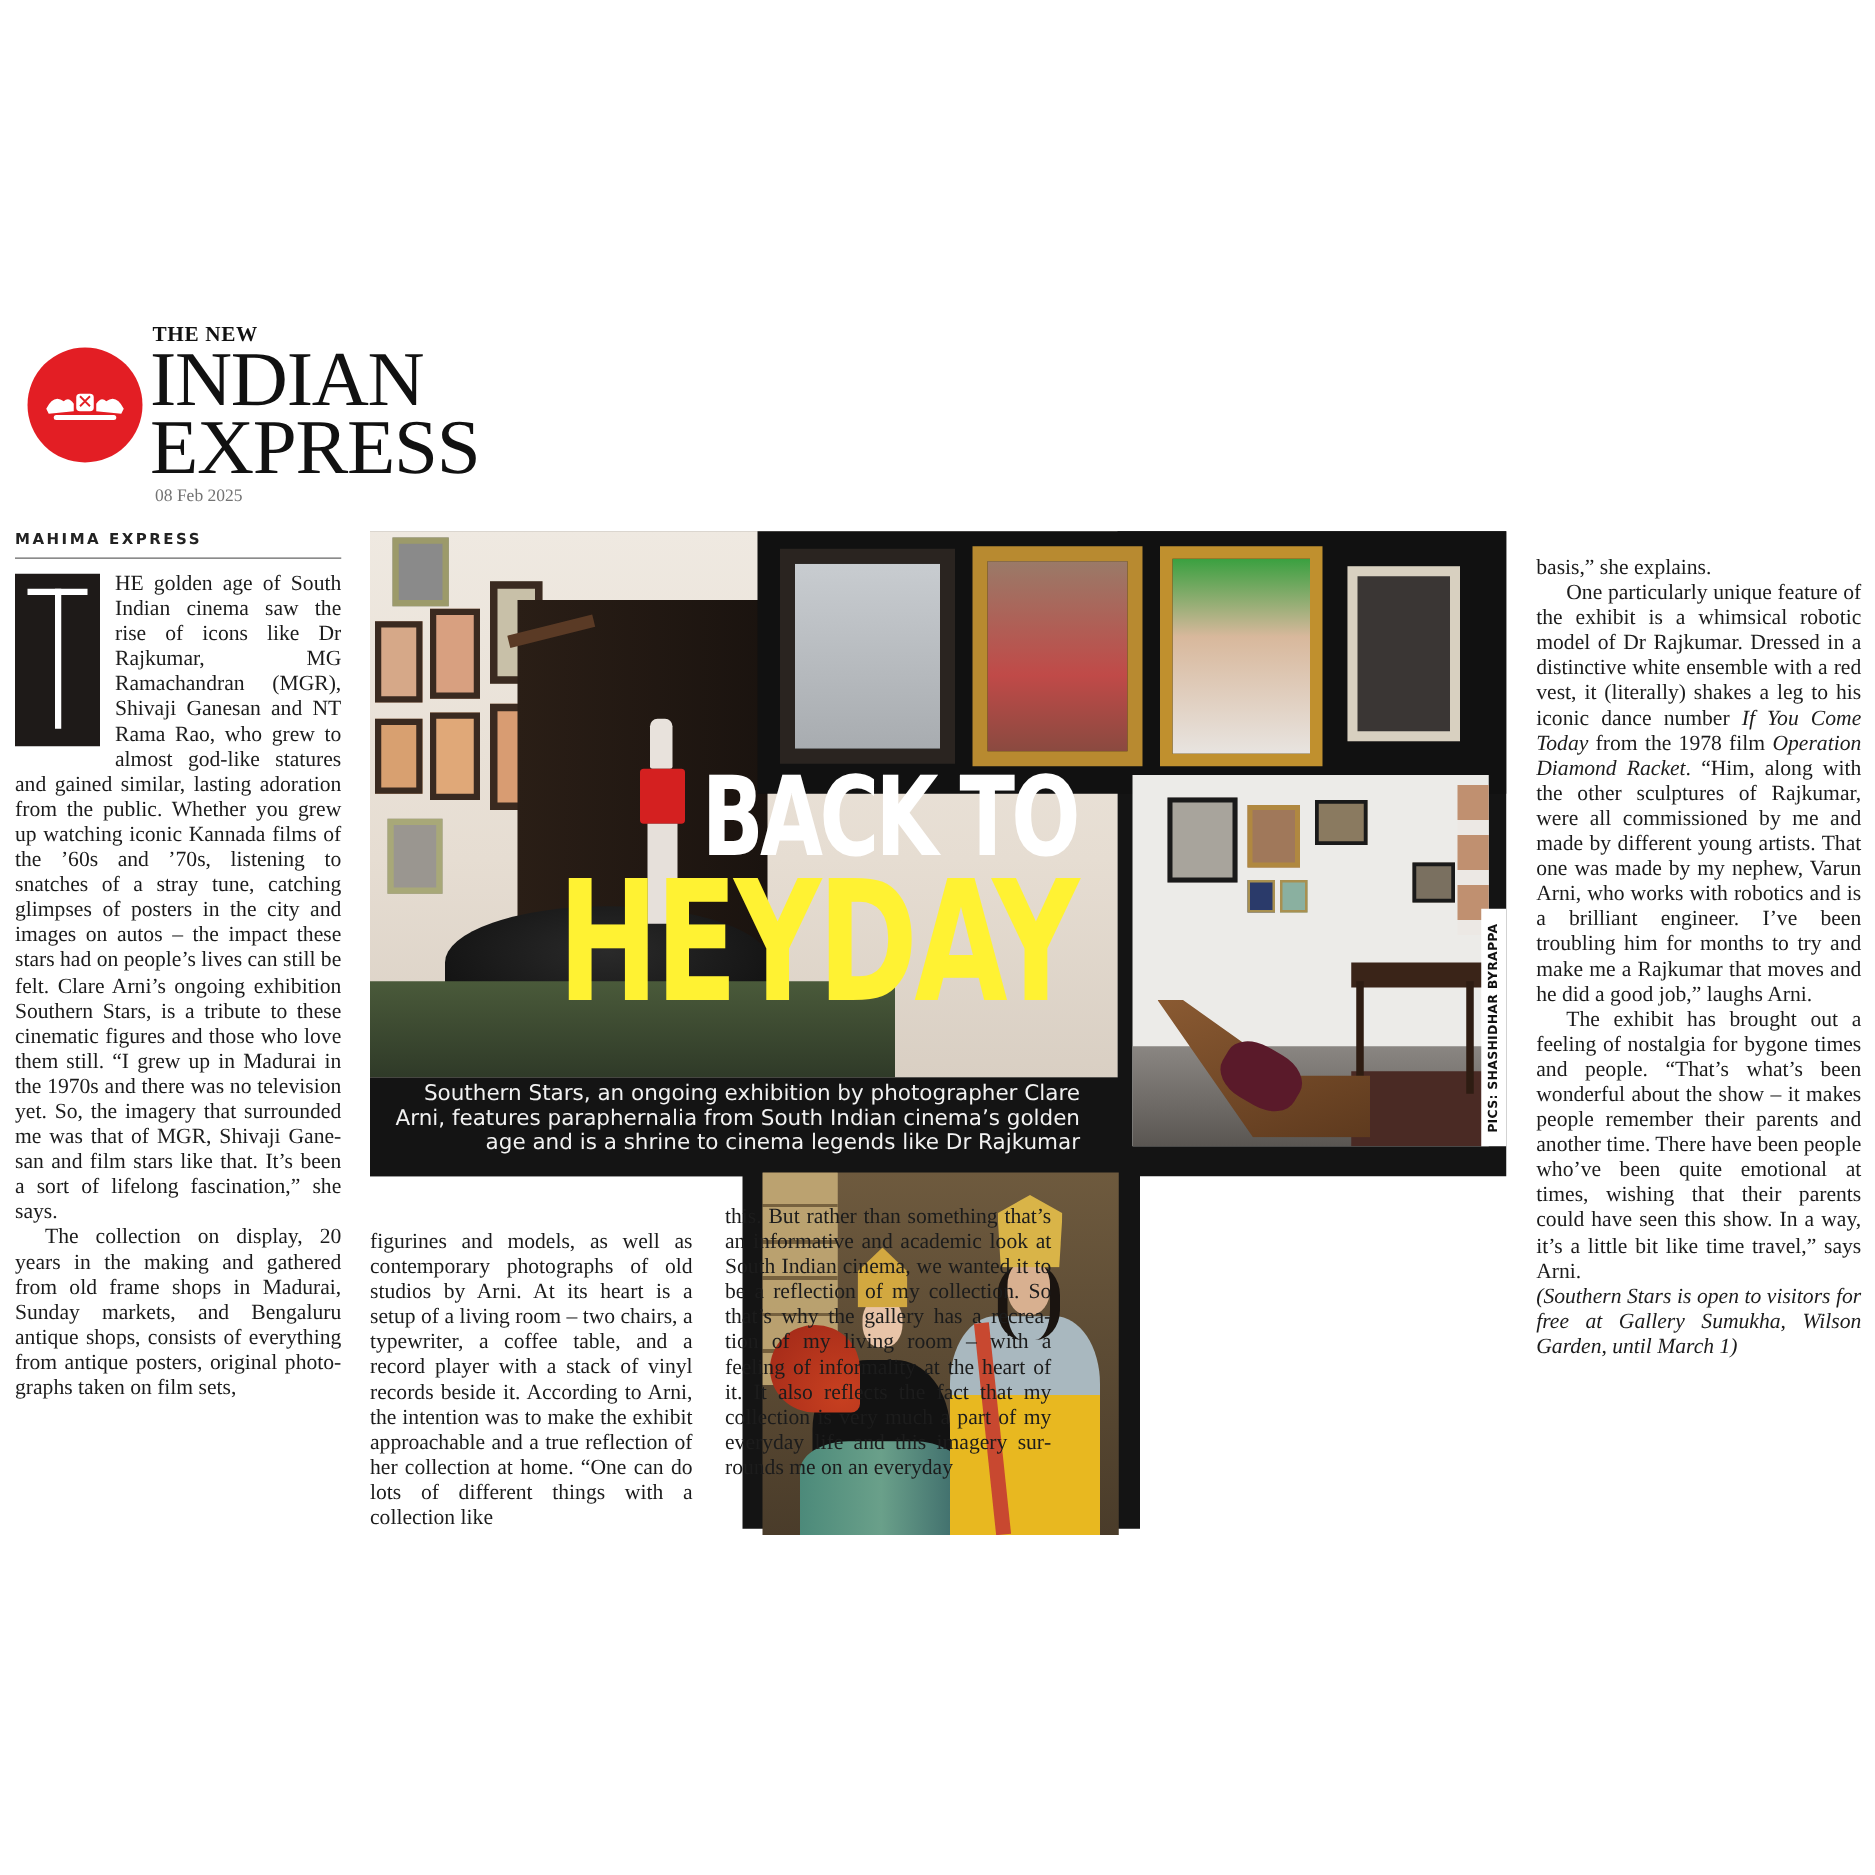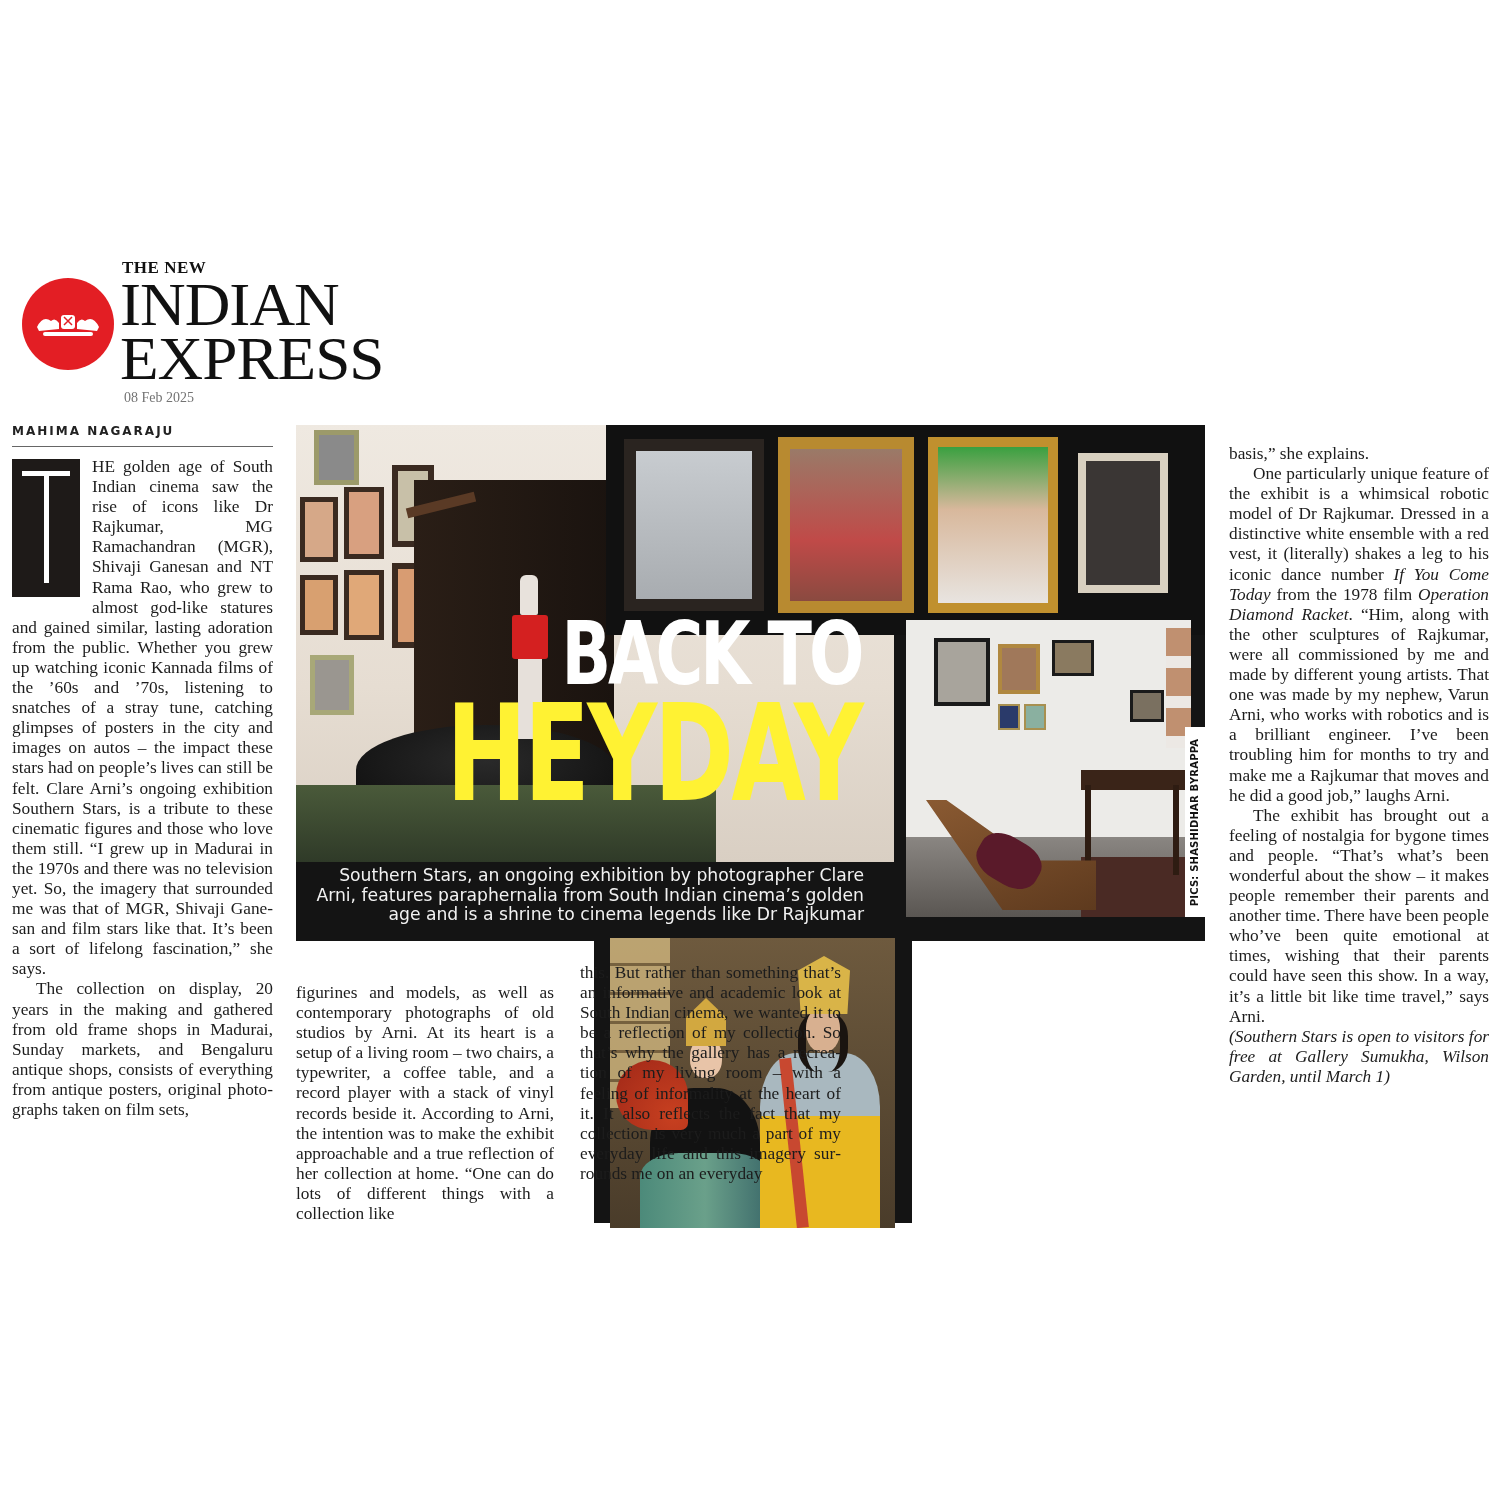--- a/index.html
+++ b/index.html
@@ -126,21 +126,21 @@
     <rect x="28" y="6" width="14" height="14" rx="3" fill="#fff"></rect>
     <path d="M31 8 L35 12 L39 8 M31 16 L35 12 L39 16" stroke="#e31e24" stroke-width="1.5" fill="none"></path>
     <rect x="10" y="23" width="50" height="4" rx="2" fill="#fff"></rect>
   </svg>
 </div>
 <div class="mast-small">THE NEW</div>
 <div class="mast-big mast-indian">INDIAN</div>
 <div class="mast-big mast-express">EXPRESS</div>
 <div class="mast-date">08 Feb 2025</div>
 
-<div class="byline">MAHIMA NAGARAJU</div>
+<div class="byline">MAHIMA EXPRESS</div>
 
 <div class="col col1">
   <div class="dropcap">
     <div class="dropcap-bar-h"></div>
     <div class="dropcap-bar-v"></div>
     <span class="dropcap-letter">T</span>
   </div>
   <p>HE golden age of South Indian cinema saw the rise of icons like Dr Rajkumar, MG Ramachandran (MGR), Shivaji Gane­san and NT Rama Rao, who grew to al­most god-like statures and gained similar, lasting adora­tion from the public. Whether you grew up watching iconic Kannada films of the ’60s and ’70s, listening to snatches of a stray tune, catching glimpses of posters in the city and im­ages on autos – the impact these stars had on people’s lives can still be felt. Clare Arni’s ongo­ing exhibition Southern Stars, is a tribute to these cinematic figures and those who love them still. “I grew up in Ma­durai in the 1970s and there was no television yet. So, the imagery that surrounded me was that of MGR, Shivaji Gane­san and film stars like that. It’s been a sort of lifelong fascina­tion,” she says.</p>
   <p class="indent">The collection on display, 20 years in the making and gath­ered from old frame shops in Madurai, Sunday markets, and Bengaluru antique shops, con­sists of everything from an­tique posters, original photo­graphs taken on film sets,</p>
 </div>

